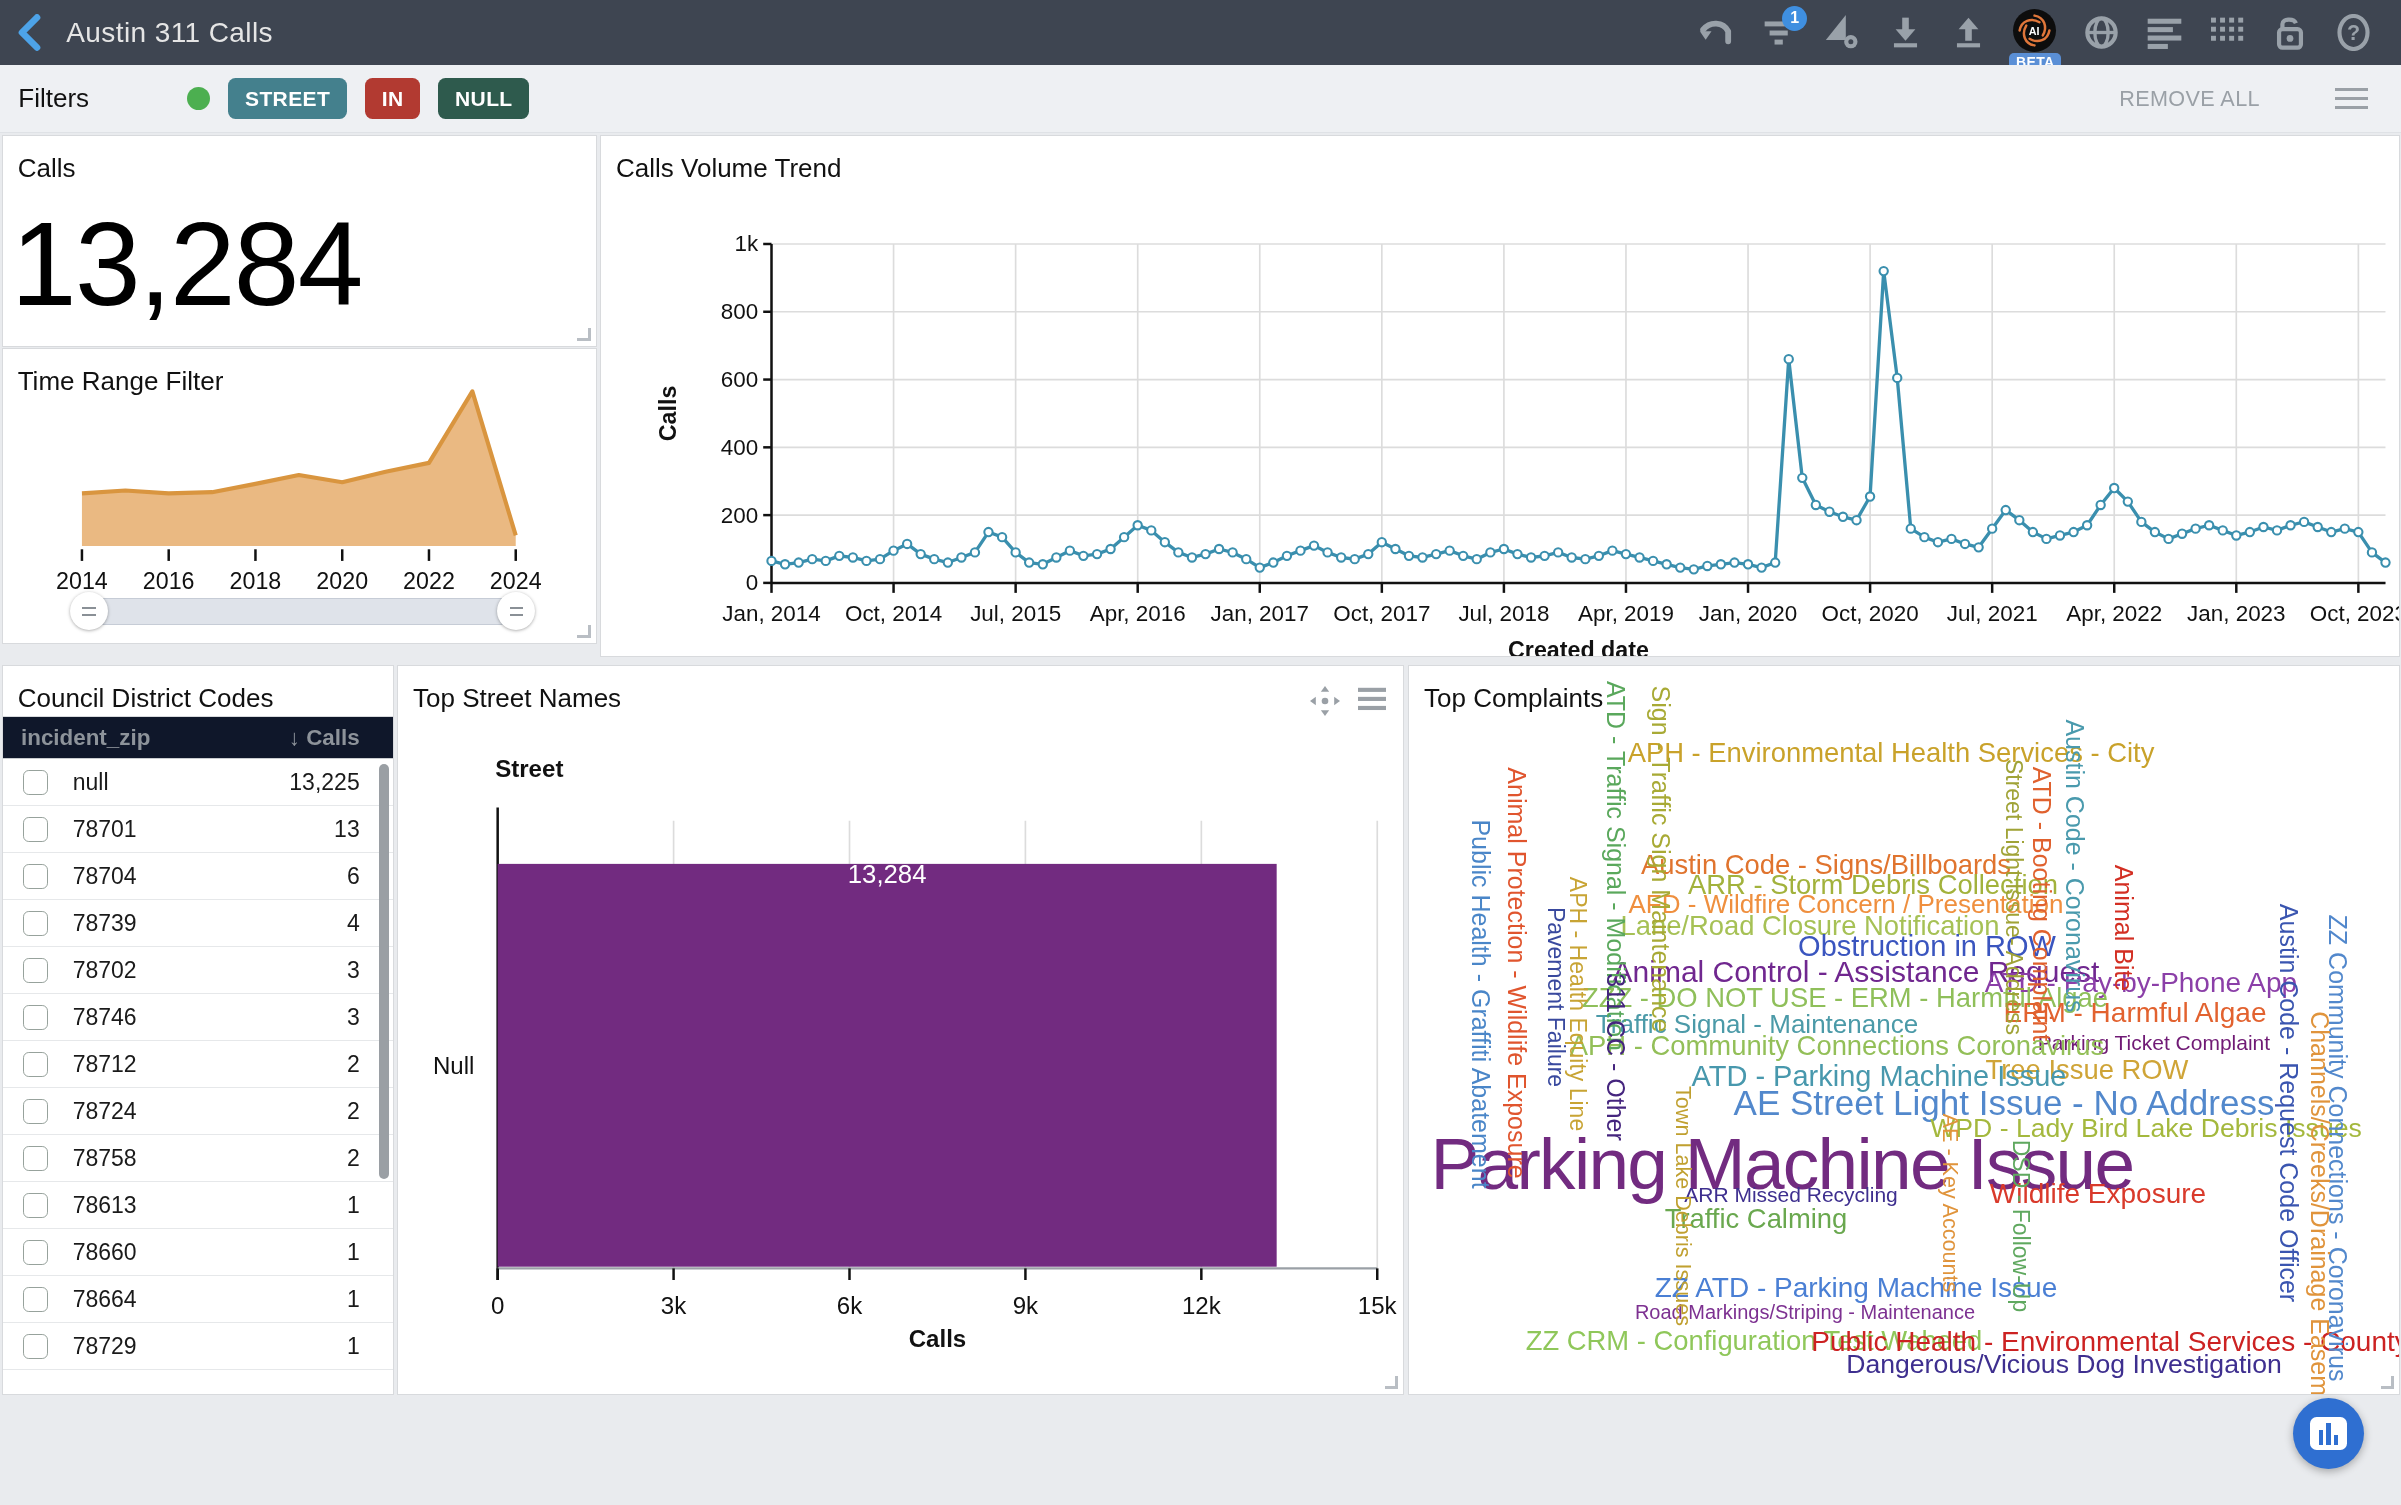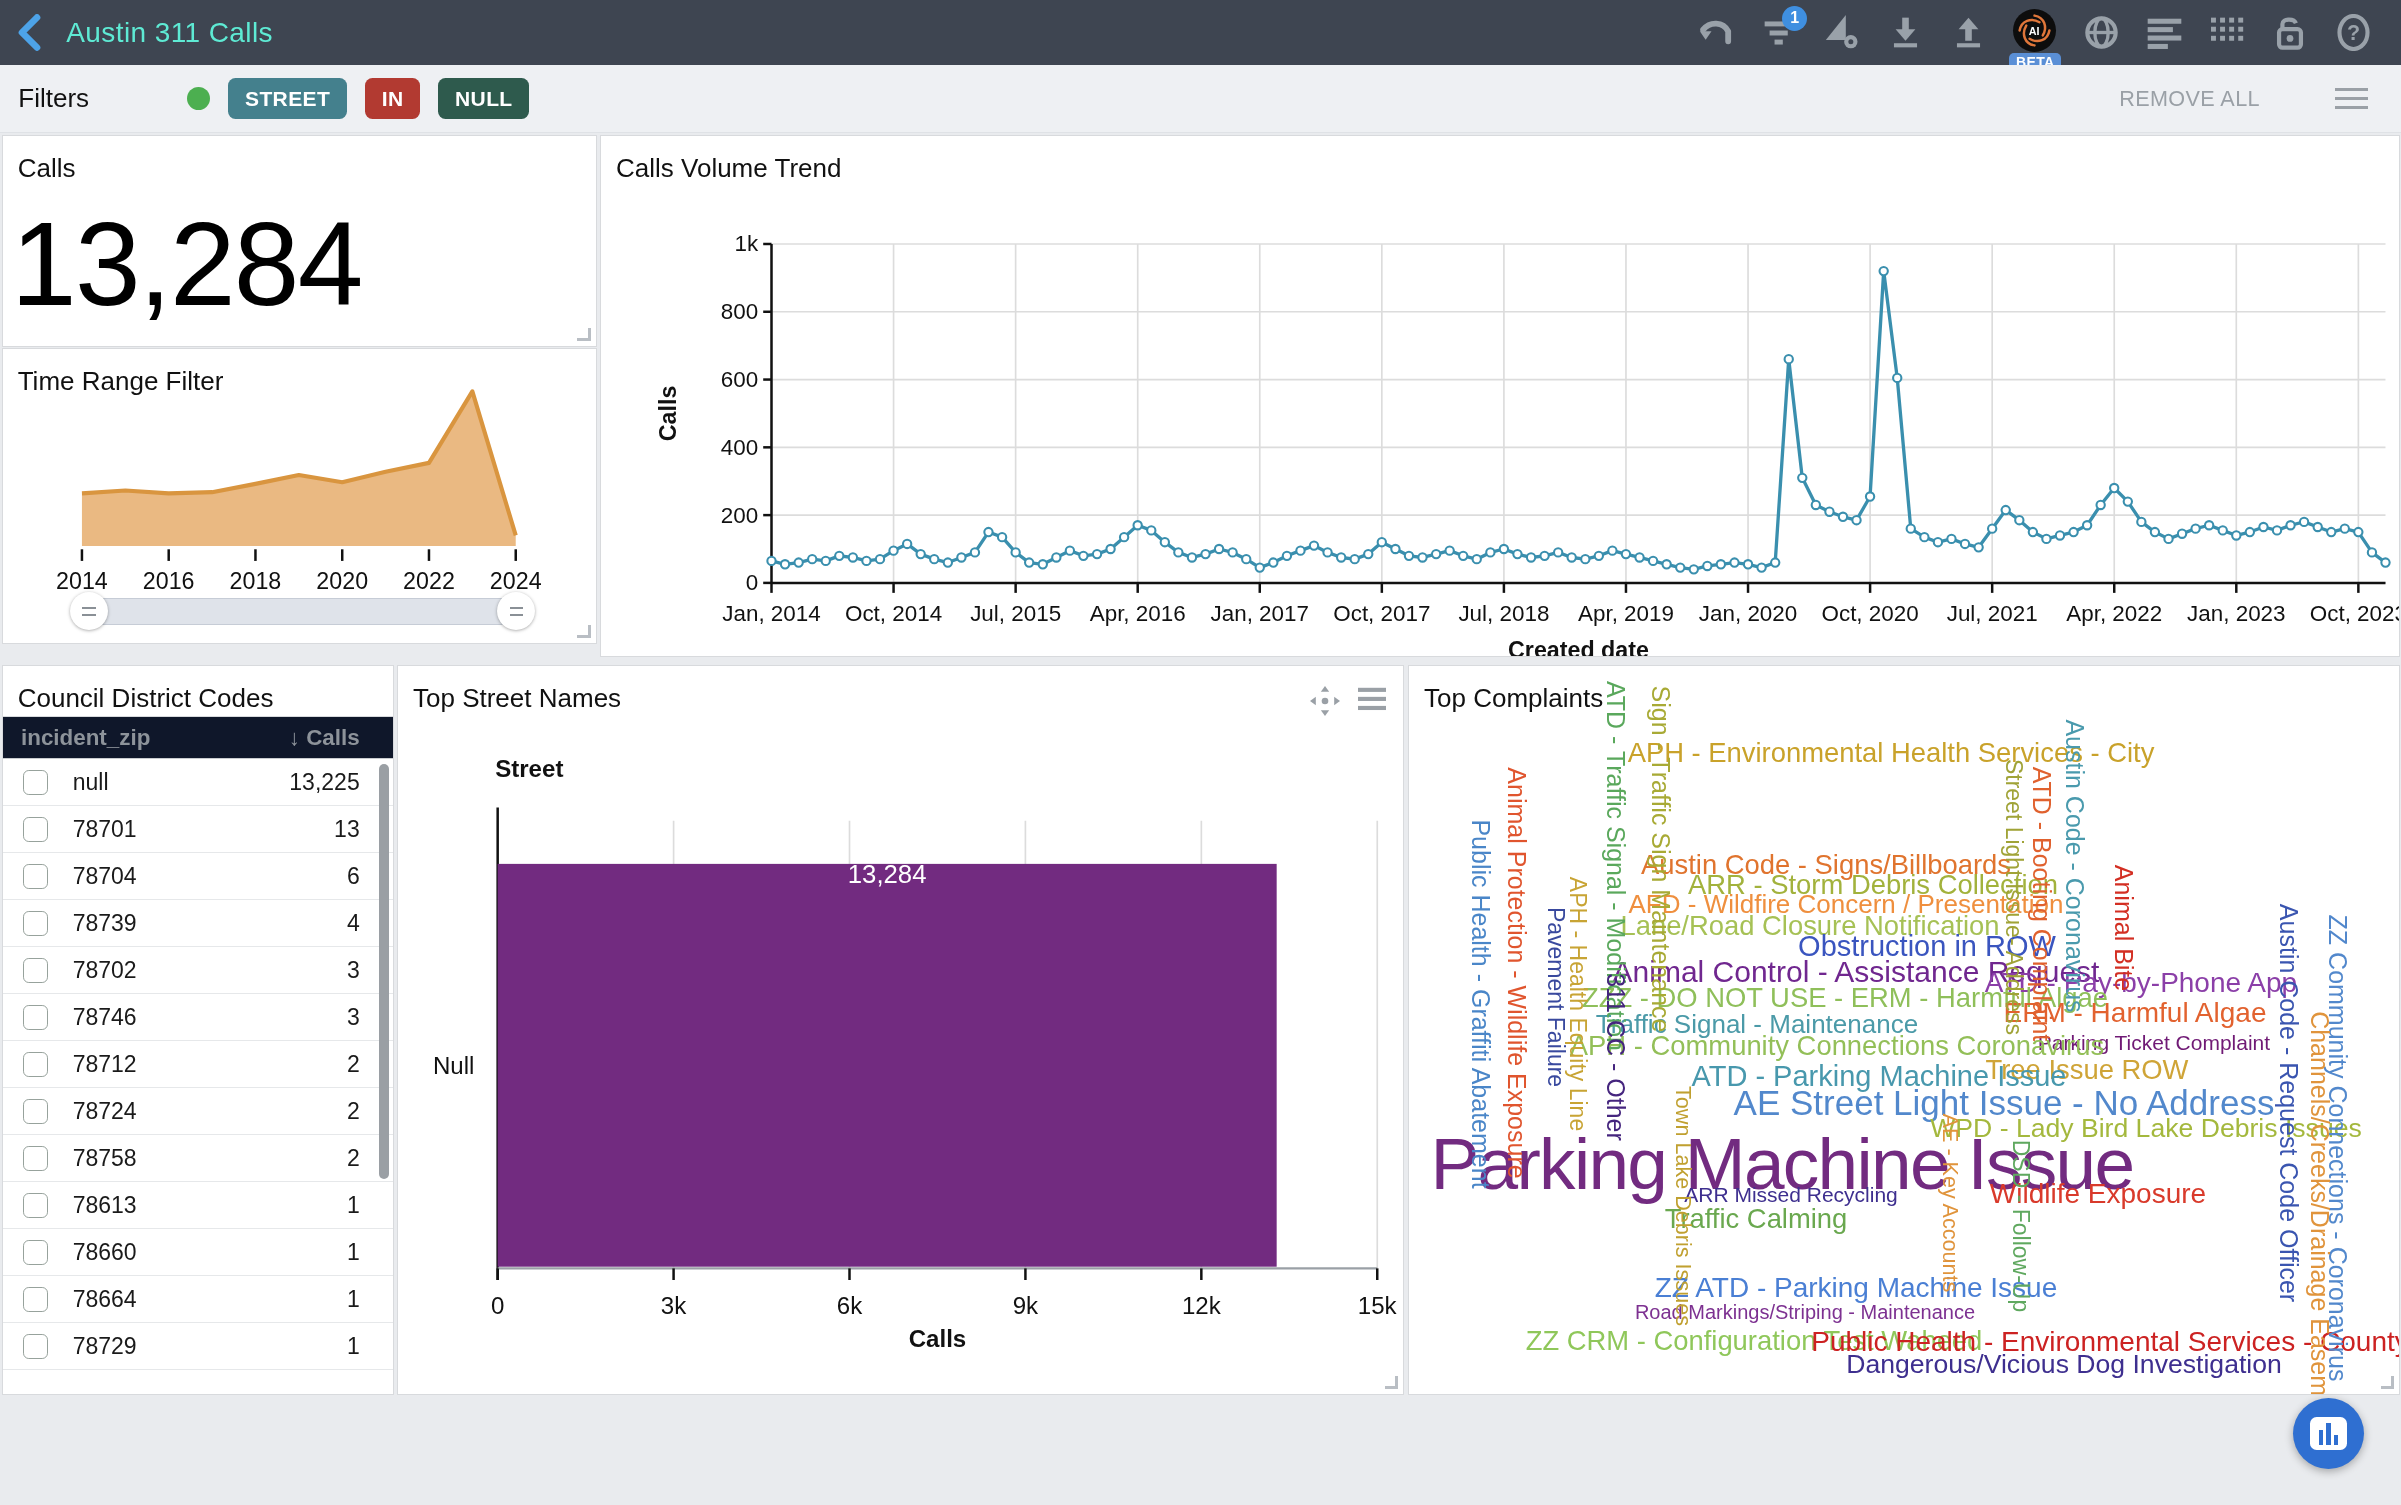--- a/index.html
+++ b/index.html
@@ -5,21 +5,21 @@
   * { margin:0; padding:0; box-sizing:border-box; }
   html,body { width:2401px; height:1506px; overflow:hidden; background:#e9ebee;
     font-family:"Liberation Sans", sans-serif; color:#1a1a1a; }
   .abs { position:absolute; }
   #stage { position:relative; width:2401px; height:1506px; }
 
   
   #topbar { position:absolute; left:0; top:0; width:2401px; height:65px; background:#3e4551;
     display:flex; align-items:center; }
   #back-btn { width:58px; height:65px; display:flex; align-items:center; justify-content:center; cursor:pointer; }
-  #app-title { color:#5eead4; font-size:28px; font-weight:400; margin-left:8.3px; letter-spacing:0.4px; }
+  #app-title { color:#e5e5e5; font-size:28px; font-weight:400; margin-left:8.3px; letter-spacing:0.4px; }
   #topbar-icons { margin-left:auto; display:flex; align-items:center; gap:23px; padding-right:28px; }
   .tb-icon { position:relative; width:40px; height:40px; display:flex; align-items:center; justify-content:center; }
   .tb-icon svg { display:block; }
   #badge-1 { position:absolute; top:-6.6px; right:-8.3px; background:#3f8fe0; color:#fff; border-radius:50%;
     width:25px; height:25px; font-size:16px; display:flex; align-items:center; justify-content:center; font-weight:700;}
   #ai-wrap { position:relative; width:47px; height:40px; }
   #ai-circle { position:absolute; left:1.7px; top:-3.3px; width:43px; height:43px; border-radius:50%; background:#0d0d0d;
     display:flex; align-items:center; justify-content:center; }
   #ai-circle span { color:#fff; font-size:10.8px; font-weight:700; }
   #beta-badge { position:absolute; left:-1.7px; top:40px; background:#5a8fd6; color:#fff; font-size:14px; font-weight:700;

